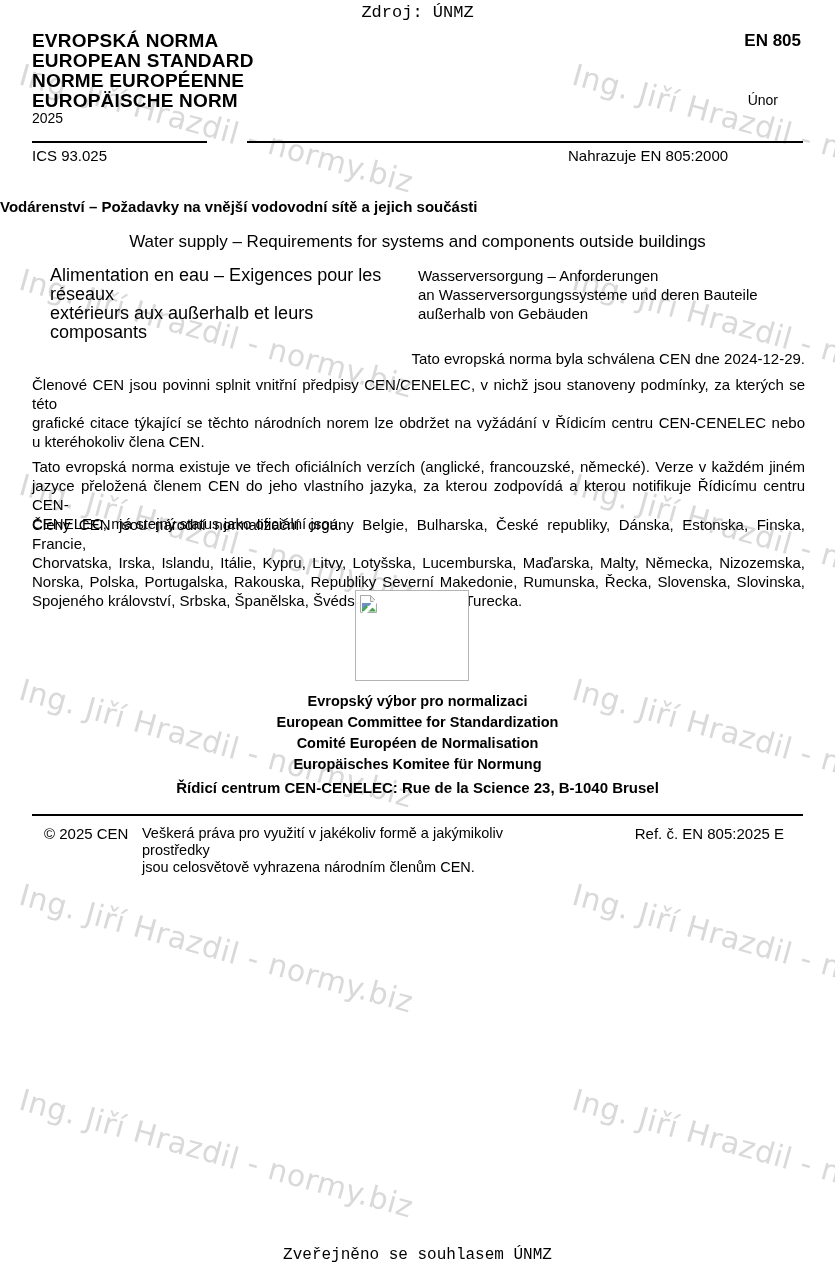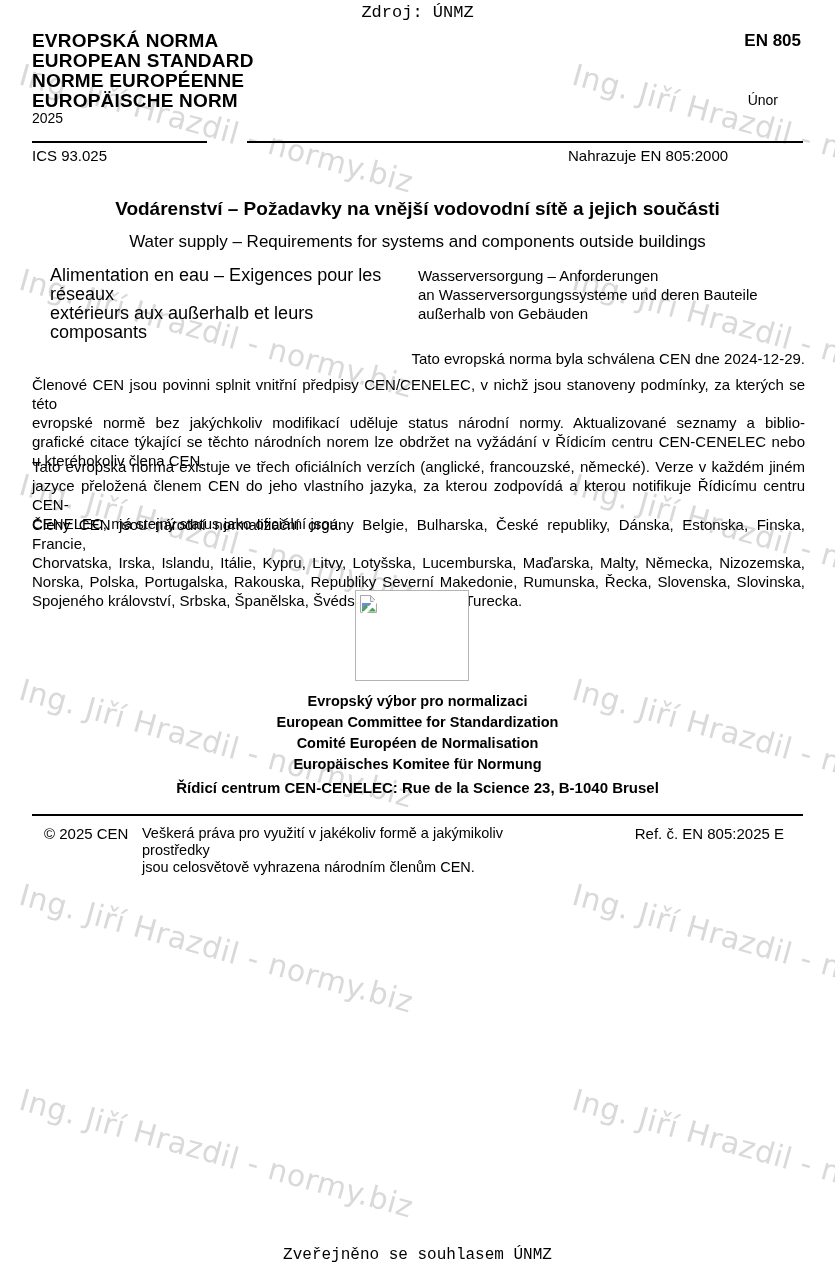--- a/index.html
+++ b/index.html
@@ -23,21 +23,21 @@
   .src-note{top:3px;left:0;width:100%;text-align:center;font-size:17px;}
   .head-left{top:31px;left:32px;font-size:19px;font-weight:bold;line-height:20px;letter-spacing:0.2px;}
   .head-year{top:110px;left:32px;font-size:14px;}
   .head-code{top:31px;right:34px;font-size:17px;font-weight:bold;}
   .head-month{top:92px;right:57px;font-size:14px;}
   .rule{background:#000;height:2px;}
   .rule-a{top:141px;left:32px;width:175px;}
   .rule-b{top:141px;left:247px;width:556px;}
   .ics{top:147px;left:32px;font-size:15px;}
   .supersedes{top:147px;left:568px;font-size:15px;}
-  .t-cz{top:198px;left:0;width:100%;text-align:center;font-size:19px;font-weight:bold;}
+  .t-cz{top:198px;left:0;width:100%;font-size:15px;font-weight:bold;}
   .t-en{top:232px;left:0;width:100%;text-align:center;font-size:17px;}
   .t-fr{top:266px;left:50px;width:350px;font-size:18px;}
   .t-de{top:266px;left:418px;width:360px;font-size:15px;}
   .t-fr .ln,.t-de .ln{line-height:19px;}
   .para{left:32px;width:773px;font-size:15px;}
   .para .ln{line-height:19px;text-align:right;}
   .just .ln{text-align:justify;text-align-last:justify;}
   .just .ln:last-child{text-align:left;text-align-last:left;}
   .p1{top:349px;}
   .p2{top:375px;}
@@ -107,21 +107,20 @@
         <div class="ln">Wasserversorgung – Anforderungen</div>
         <div class="ln">an Wasserversorgungssysteme und deren Bauteile</div>
         <div class="ln">außerhalb von Gebäuden</div>
       </div>
 
     <div class="abs para p1">
         <div class="ln">Tato evropská norma byla schválena CEN dne 2024-12-29.</div>
       </div>
     <div class="abs para p2 just">
         <div class="ln">Členové CEN jsou povinni splnit vnitřní předpisy CEN/CENELEC, v nichž jsou stanoveny podmínky, za kterých se této</div>
-        <div class="ln">evropské normě bez jakýchkoliv modifikací uděluje status národní normy. Aktualizované seznamy a biblio-</div>
         <div class="ln">grafické citace týkající se těchto národních norem lze obdržet na vyžádání v Řídicím centru CEN-CENELEC nebo</div>
         <div class="ln">u kteréhokoliv člena CEN.</div>
       </div>
     <div class="abs para p3 just">
         <div class="ln">Tato evropská norma existuje ve třech oficiálních verzích (anglické, francouzské, německé). Verze v každém jiném</div>
         <div class="ln">jazyce přeložená členem CEN do jeho vlastního jazyka, za kterou zodpovídá a kterou notifikuje Řídicímu centru CEN-</div>
         <div class="ln">CENELEC, má stejný status jako oficiální jsou.</div>
       </div>
     <div class="abs para p4 just">
         <div class="ln">Členy CEN jsou národní normalizační orgány Belgie, Bulharska, České republiky, Dánska, Estonska, Finska, Francie,</div>

